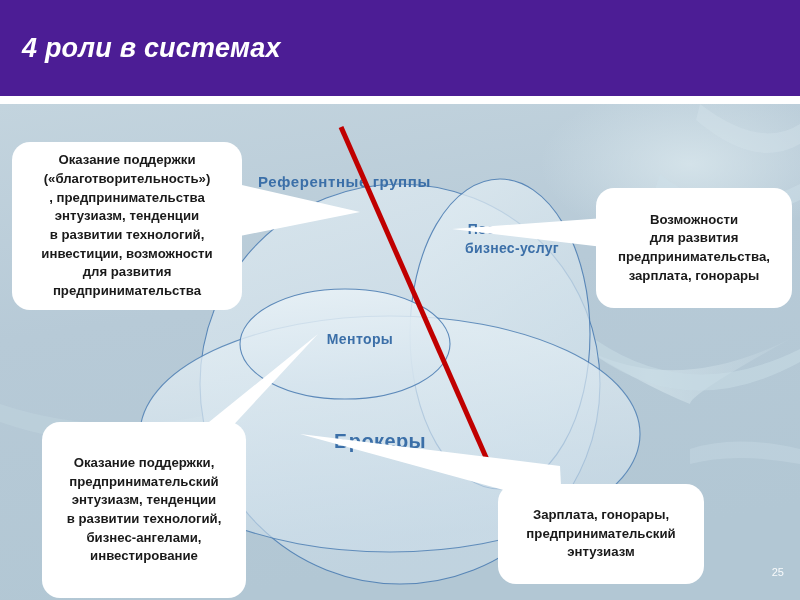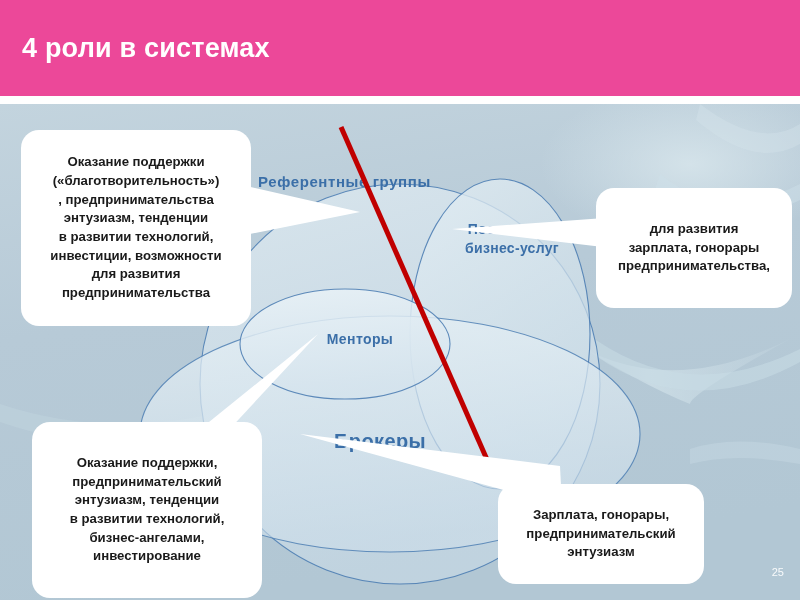--- a/index.html
+++ b/index.html
@@ -14,22 +14,23 @@
     overflow: hidden;
     font-family: "Liberation Sans", sans-serif;
     background: #b5c9d6;
   }
 
   
   #header-band {
     position: absolute;
     left: 0; top: 0;
     width: 800px; height: 96px;
-    background: #ec4899;
+    background: #4c1d95;
     z-index: 30;
+    font-style: italic;
   }
   #header-title {
     position: absolute;
     left: 22px;
     top: 33px;
     font-size: 27px;
     font-weight: bold;
     color: #ffffff;
     letter-spacing: 0.2px;
     white-space: nowrap;
@@ -123,34 +124,34 @@
   }
   .callout-text {
     text-align: center;
     color: #1a1a1a;
     font-weight: bold;
     line-height: 1.42;
     padding: 0 6px;
   }
 
   #callout-tl .callout-body {
-    left: 12px; top: 130px;
-    width: 230px; height: 196px; margin-left: 9px;
+    left: 12px; top: 142px;
+    width: 230px; height: 168px;
   }
   #callout-tl .callout-text { font-size: 13.2px; }
 
   #callout-tr .callout-body {
     left: 596px; top: 188px;
     width: 196px; height: 120px;
   }
   #callout-tr .callout-text { font-size: 13.2px; }
 
   #callout-bl .callout-body {
-    left: 32px; top: 422px;
-    width: 230px; height: 176px;
+    left: 42px; top: 422px;
+    width: 204px; height: 176px;
   }
   #callout-bl .callout-text { font-size: 13.2px; }
 
   #callout-br .callout-body {
     left: 498px; top: 484px;
     width: 206px; height: 100px;
   }
   #callout-br .callout-text { font-size: 13.2px; }
 
   
@@ -259,23 +260,24 @@
         <div>инвестиции, возможности</div>
         <div>для развития</div>
         <div>предпринимательства</div>
       </div>
     </div>
   </div>
 
   <div class="callout" id="callout-tr">
     <div class="callout-body">
       <div class="callout-text">
+        <div>Возможности</div>
         <div>для развития</div>
+        <div>предпринимательства,</div>
         <div>зарплата, гонорары</div>
-        <div>предпринимательства,</div>
       </div>
     </div>
   </div>
 
   <div class="callout" id="callout-bl">
     <div class="callout-body">
       <div class="callout-text">
         <div>Оказание поддержки,</div>
         <div>предпринимательский</div>
         <div>энтузиазм, тенденции</div>

